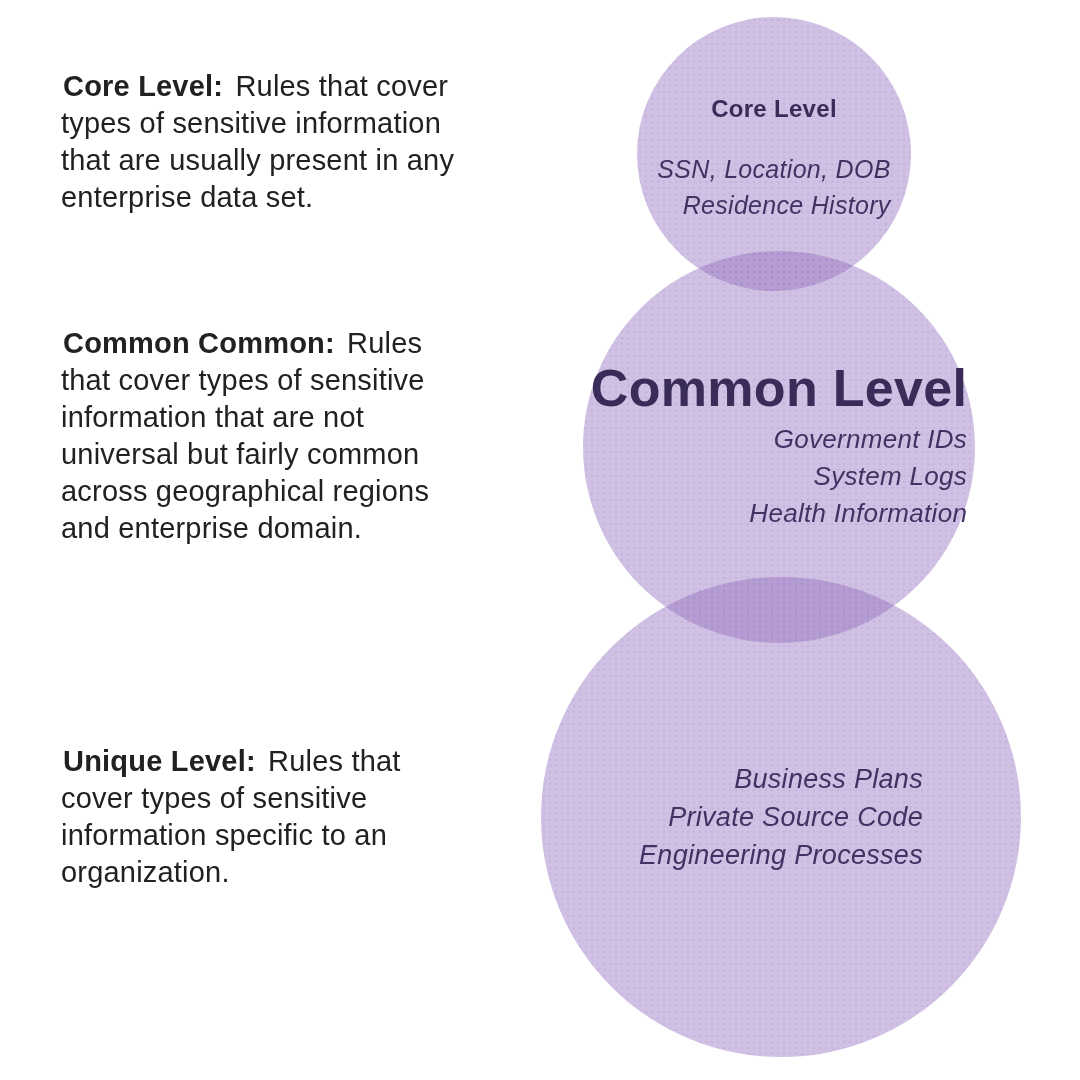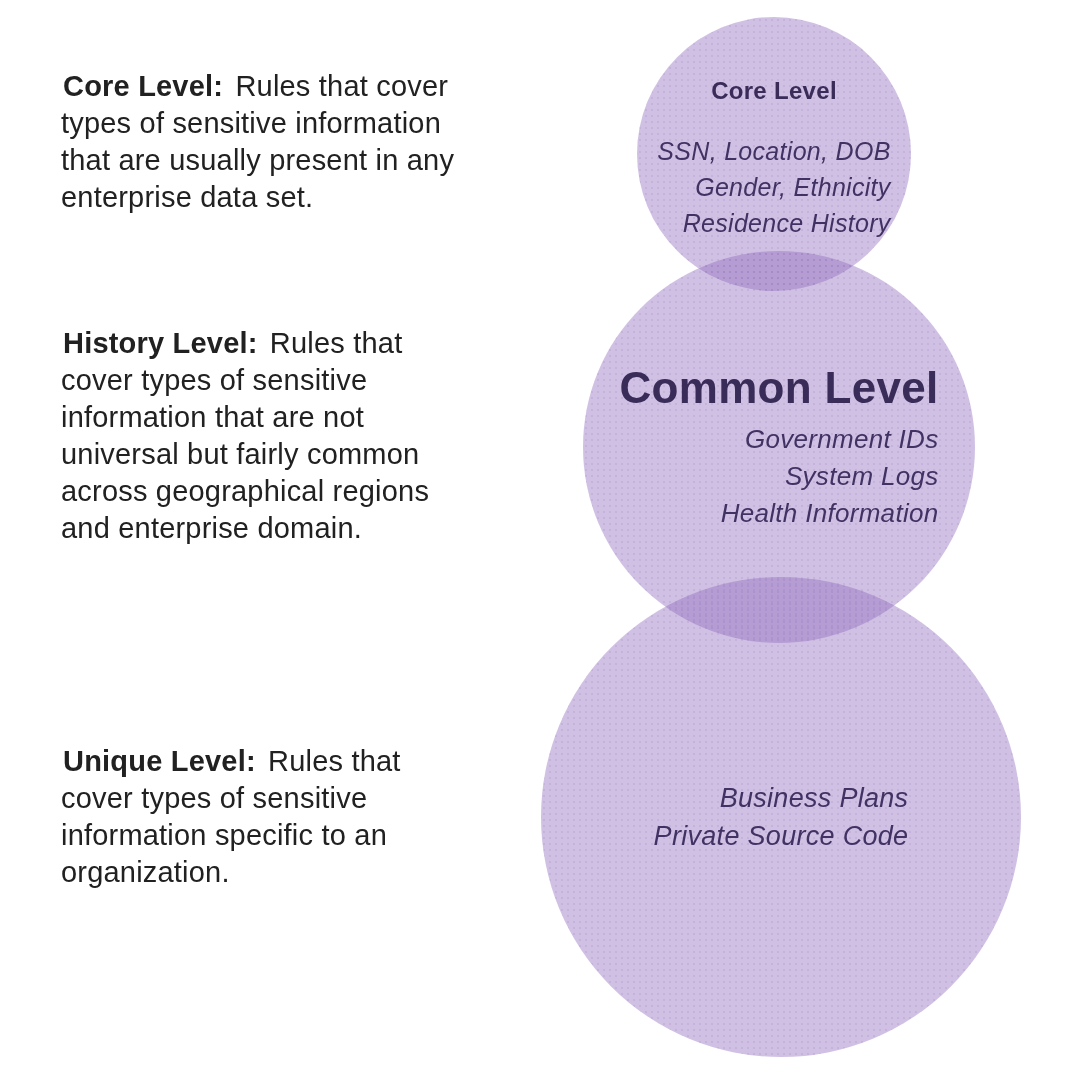--- a/index.html
+++ b/index.html
@@ -37,60 +37,60 @@
   .circle-common { left: 581px; top: 249px; width: 392px; height: 392px; }
   .circle-unique { left: 539px; top: 575px; width: 480px; height: 480px; }
 
   .circle-content { position: relative; z-index: 2; }
 
   .level-title {
     font-weight: 700; color: var(--level-title, #3a2c59);
     letter-spacing: 0.3px;
   }
   .circle-core   .level-title { font-size: 24px; line-height: 41px; margin-bottom: 20px; }
-  .circle-common .level-title { font-size: 44px; line-height: 46px; margin-bottom: 8px; }
+  .circle-common .level-title { font-size: 52px; line-height: 46px; margin-bottom: 8px; }
   .circle-unique .level-title { font-size: 43px; line-height: 52px; margin-bottom: 8px; }
 
   .level-item {
     font-style: italic; color: var(--level-items, #413264);
     display: block; letter-spacing: 0.3px; text-align: right;
   }
   .circle-core   .level-item { font-size: 25px; line-height: 32px; }
   .circle-common .level-item { font-size: 26px; line-height: 33px; }
   .circle-unique .level-item { font-size: 27px; line-height: 34px; }
 </style>
 </head>
 <body>
 
 <div class="canvas">
 
   <p class="desc-block desc-core"><strong>Core Level:</strong> <span>Rules that cover types of sensitive information that are usually present in any enterprise data set.</span></p>
 
-  <p class="desc-block desc-common"><strong>History Level:</strong> <span>Rules that cover types of sensitive information that are not universal but fairly common across geographical regions and enterprise domain.</span></p>
+  <p class="desc-block desc-common"><strong>Common Common:</strong> <span>Rules that cover types of sensitive information that are not universal but fairly common across geographical regions and enterprise domain.</span></p>
 
   <p class="desc-block desc-unique"><strong>Unique Level:</strong> <span>Rules that cover types of sensitive information specific to an organization.</span></p>
 
   <div class="circle circle-core">
     <div class="circle-content">
       <div class="level-title">Core Level</div>
       <span class="level-item">SSN, Location, DOB</span>
-      <span class="level-item">Gender, Ethnicity</span>
       <span class="level-item">Residence History</span>
     </div>
   </div>
 
   <div class="circle circle-common">
     <div class="circle-content">
       <div class="level-title">Common Level</div>
       <span class="level-item">Government IDs</span>
       <span class="level-item">System Logs</span>
       <span class="level-item">Health Information</span>
     </div>
   </div>
 
   <div class="circle circle-unique">
     <div class="circle-content">
       <span class="level-item">Business Plans</span>
       <span class="level-item">Private Source Code</span>
+      <span class="level-item">Engineering Processes</span>
     </div>
   </div>
 
 </div>
 
 </body></html>

